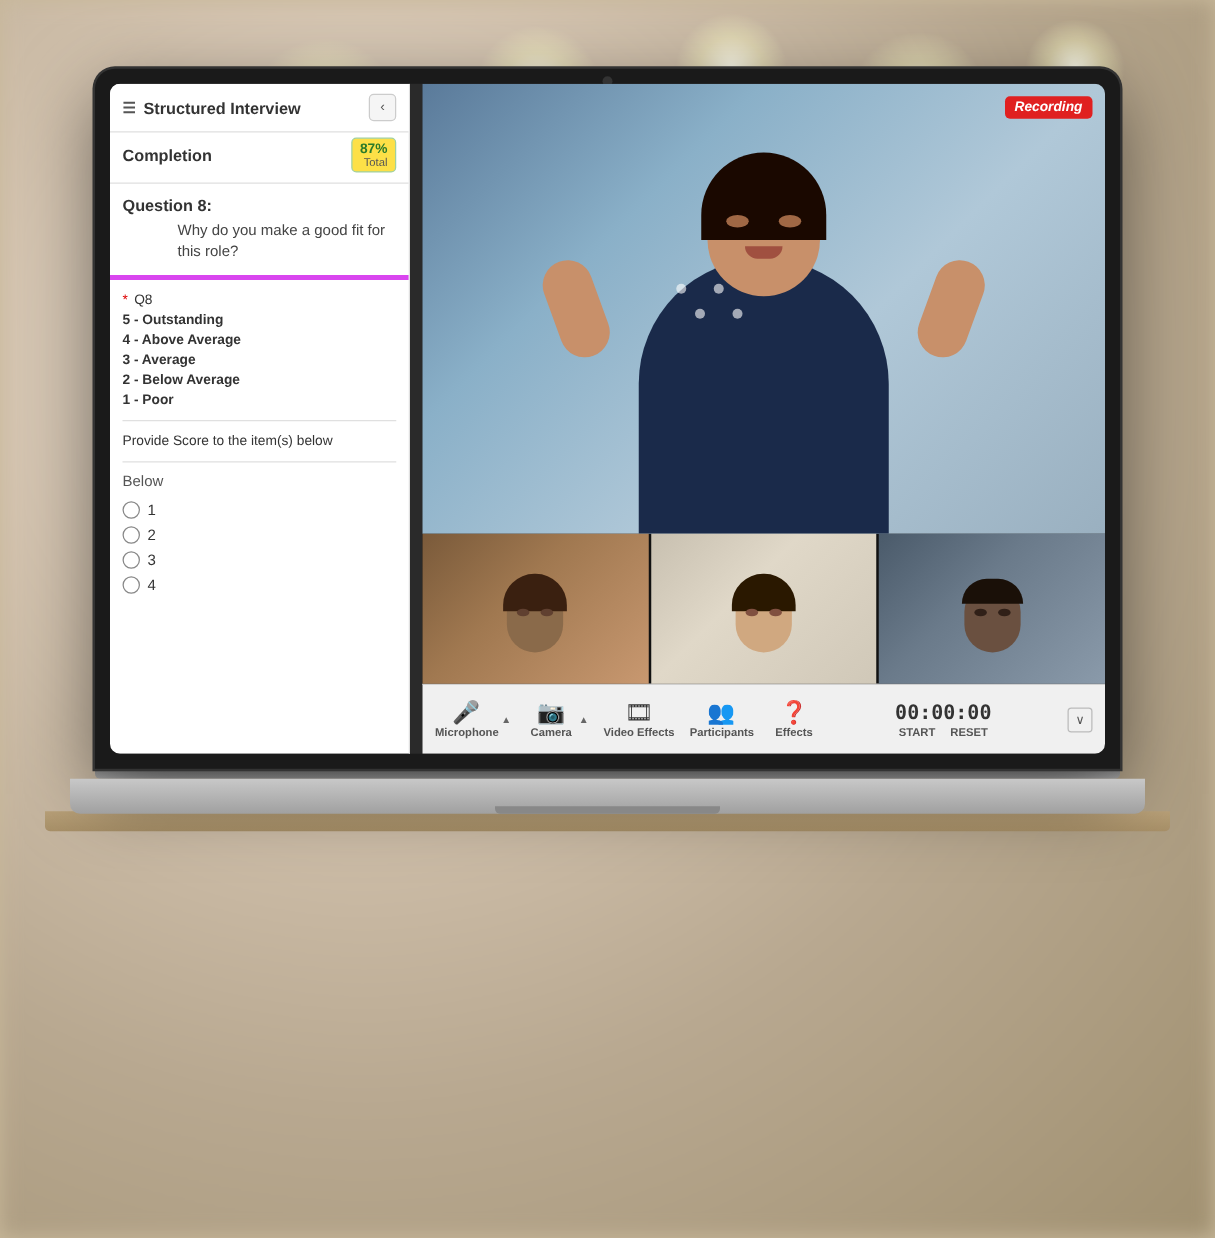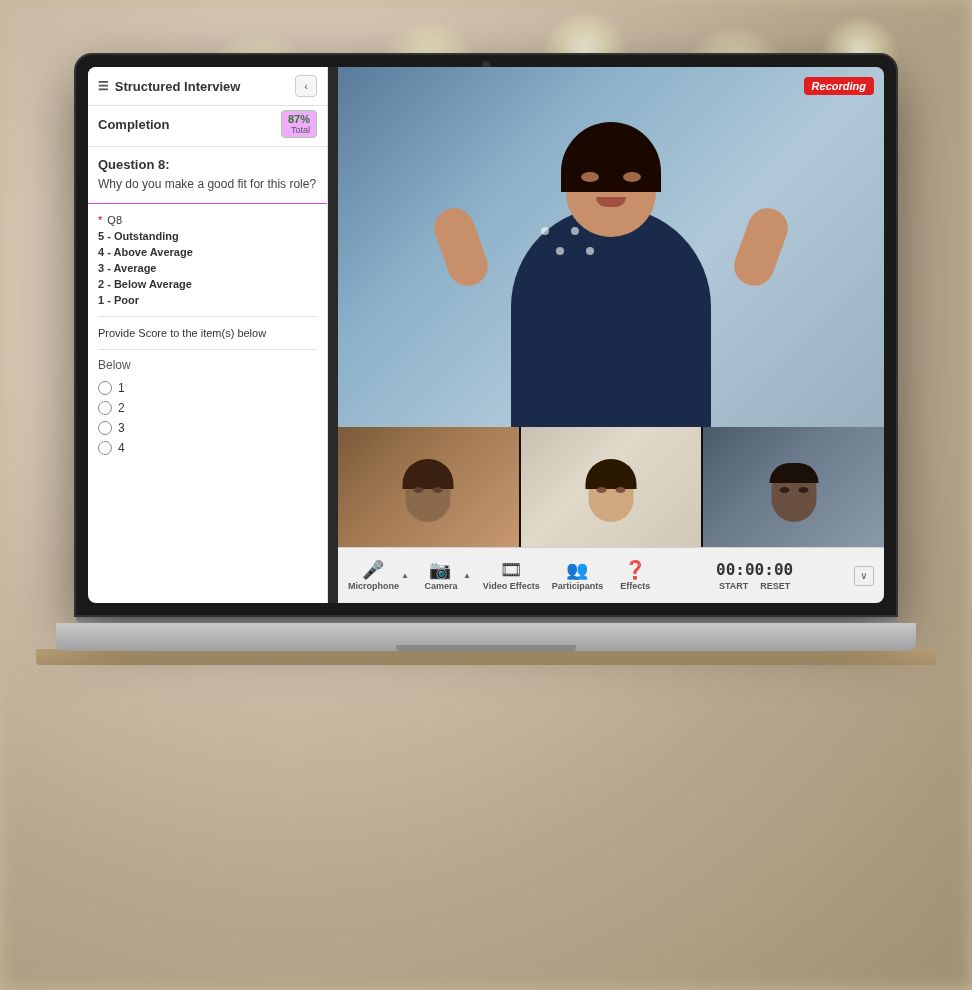--- a/index.html
+++ b/index.html
@@ -143,54 +143,55 @@
       border-bottom: 1px solid #e0e0e0;
     }
 
     .completion-label {
       font-weight: 600;
       font-size: 13px;
       color: #333;
     }
 
     .completion-badge {
-      background: #f0abfc;
+      background: #fde047;
       color: #2a7a2a;
       border: 1px solid #a0d0a0;
       border-radius: 4px;
       padding: 2px 6px;
       font-size: 11px;
       font-weight: 700;
       text-align: center;
     }
 
     .completion-badge .total-label {
       font-size: 9px;
       color: #555;
       display: block;
       text-align: right;
       font-weight: 400;
     }
 
     .question-section {
       padding: 10px;
-      border-bottom: 1px solid #d946ef;
+      border-bottom: 4px solid #d946ef;
     }
 
     .question-title {
       font-weight: 700;
       font-size: 13px;
       color: #333;
       margin-bottom: 4px;
     }
 
     .question-text {
       font-size: 12px;
       color: #444;
       line-height: 1.4;
+      margin-left: 44px;
     }
 
     .scoring-section {
       padding: 8px 10px;
     }
 
     .scoring-item {
       font-size: 11px;
       color: #333;
       padding: 2px 0;

